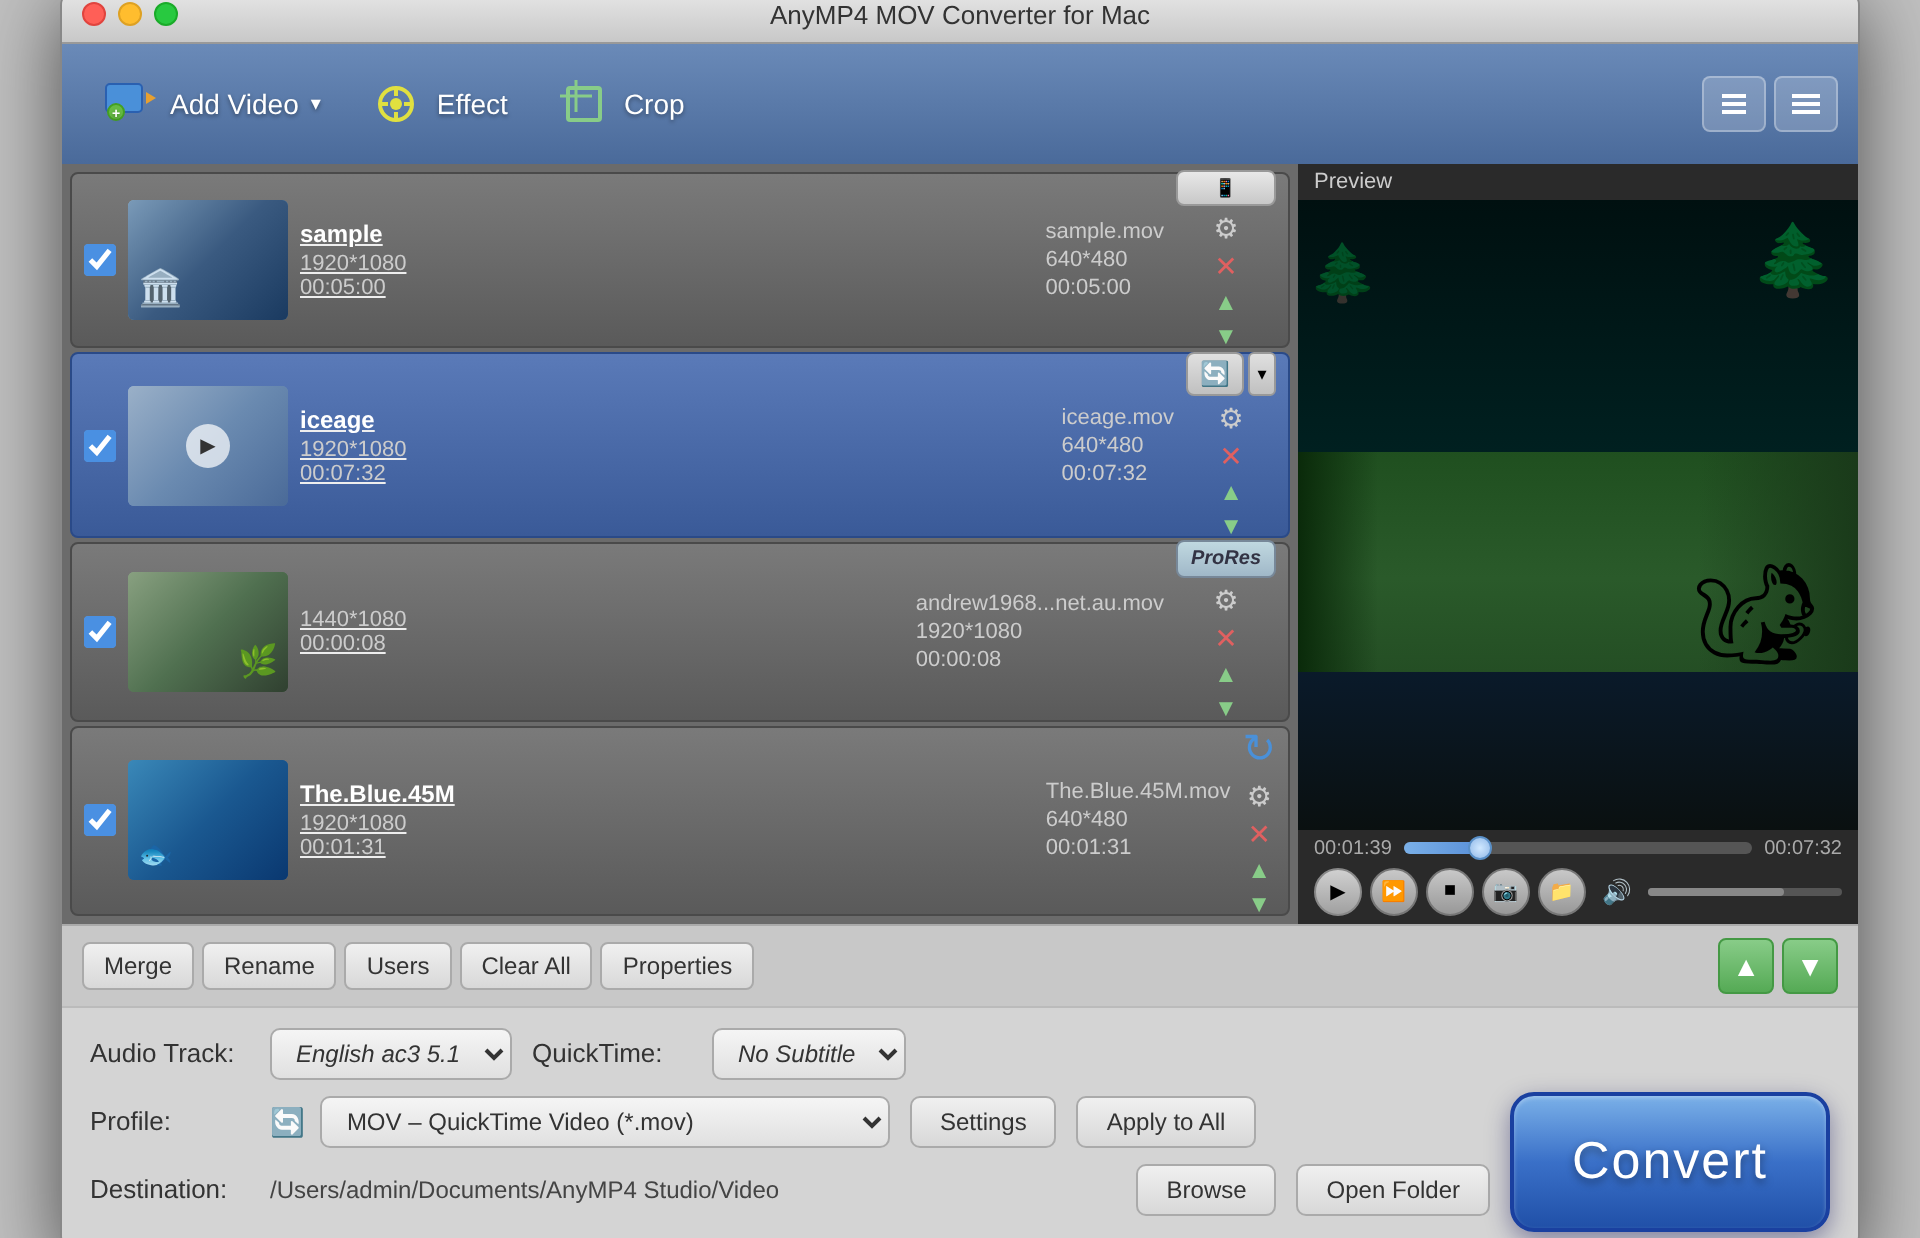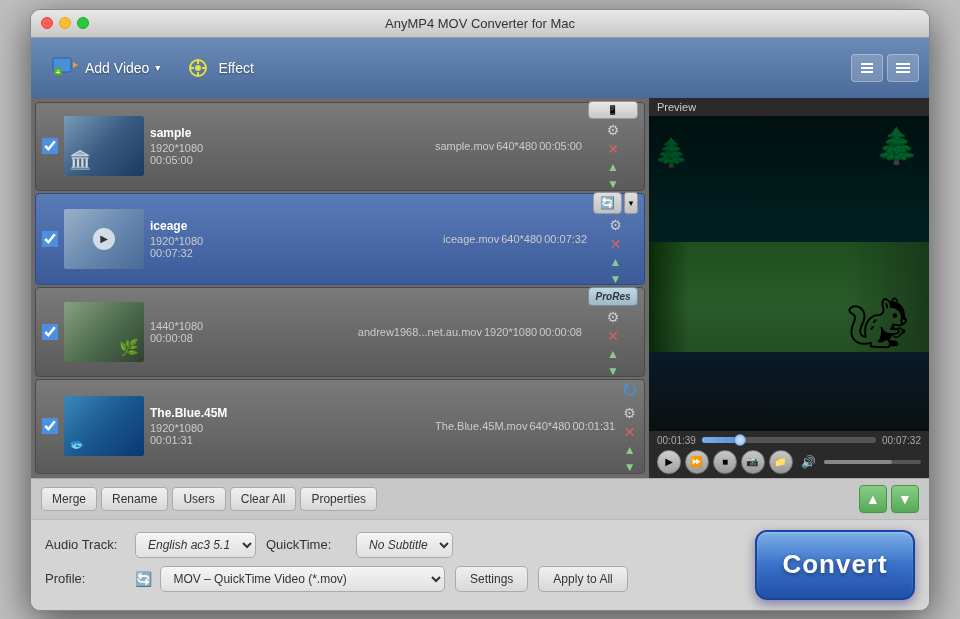--- a/index.html
+++ b/index.html
@@ -144,26 +144,27 @@
       border-radius: 50%;
       background: rgba(255,255,255,0.7);
       display: flex; align-items: center; justify-content: center;
       font-size: 10px;
       color: #333;
     }
     .file-info {
       flex: 1;
       color: #eee;
       font-size: 12px;
+      text-decoration: underline;
     }
     .file-name { font-weight: 600; color: #fff; margin-bottom: 2px; }
     .file-meta { color: #ccc; font-size: 11px; }
     .file-output {
       display: flex;
-      flex-direction: row;
+      flex-direction: column;
       gap: 2px;
       font-size: 11px;
       color: #ccc;
     }
     .file-actions {
       display: flex;
       flex-direction: column;
       align-items: center;
       gap: 3px;
       flex-shrink: 0;
@@ -371,28 +372,28 @@
       flex: 1;
     }
     .convert-btn {
       width: 160px;
       height: 70px;
       background: linear-gradient(to bottom, #7ab0e8, #3a70c8, #2050a8);
       border: 2px solid #1a40a0;
       border-radius: 12px;
       color: white;
       font-size: 26px;
-      font-weight: 700;
+      font-weight: 400;
       cursor: pointer;
       text-shadow: 0 2px 4px rgba(0,0,0,0.4);
       box-shadow: 0 4px 12px rgba(0,0,80,0.4), inset 0 1px 2px rgba(255,255,255,0.3);
       display: flex;
       align-items: center;
       justify-content: center;
-      margin-left: 22px;
+      margin-left: 10px;
       letter-spacing: 1px;
     }
     .bottom-main {
       display: flex;
       align-items: flex-end;
       gap: 0;
     }
     .bottom-fields { flex: 1; }
     .profile-row {
       display: flex;
@@ -433,20 +434,28 @@
       <svg class="toolbar-icon" viewBox="0 0 28 28">
         <circle cx="14" cy="14" r="8" fill="none" stroke="#e0e040" stroke-width="2"></circle>
         <line x1="14" y1="6" x2="14" y2="10" stroke="#e0e040" stroke-width="2"></line>
         <line x1="14" y1="18" x2="14" y2="22" stroke="#e0e040" stroke-width="2"></line>
         <line x1="6" y1="14" x2="10" y2="14" stroke="#e0e040" stroke-width="2"></line>
         <line x1="18" y1="14" x2="22" y2="14" stroke="#e0e040" stroke-width="2"></line>
         <circle cx="14" cy="14" r="3" fill="#e0e040"></circle>
       </svg>
       <span>Effect</span>
     </button>
+    <button class="toolbar-btn">
+      <svg class="toolbar-icon" viewBox="0 0 28 28">
+        <rect x="6" y="6" width="16" height="16" rx="1" fill="none" stroke="#88cc88" stroke-width="2"></rect>
+        <line x1="2" y1="10" x2="18" y2="10" stroke="#88cc88" stroke-width="1.5"></line>
+        <line x1="10" y1="2" x2="10" y2="18" stroke="#88cc88" stroke-width="1.5"></line>
+      </svg>
+      <span>Crop</span>
+    </button>
     <div class="toolbar-right">
       <div class="toolbar-icon-btn">
         <svg width="16" height="16" viewBox="0 0 16 16">
           <rect x="2" y="3" width="12" height="2" fill="white"></rect>
           <rect x="2" y="7" width="12" height="2" fill="white"></rect>
           <rect x="2" y="11" width="12" height="2" fill="white"></rect>
         </svg>
       </div>
       <div class="toolbar-icon-btn">
         <svg width="16" height="16" viewBox="0 0 16 16">
@@ -648,18 +657,24 @@
           <div class="profile-row" style="flex:1;max-width:310px;">
             <span class="profile-icon">🔄</span>
             <select class="profile-select">
               <option>MOV – QuickTime Video (*.mov)</option>
             </select>
           </div>
           <button class="action-btn">Settings</button>
           <button class="action-btn">Apply to All</button>
         </div>
 
+        <div class="bottom-row">
+          <span class="bottom-label">Destination:</span>
+          <span class="dest-path">/Users/admin/Documents/AnyMP4 Studio/Video</span>
+          <button class="action-btn">Browse</button>
+          <button class="action-btn">Open Folder</button>
+        </div>
       </div>
 
       <button class="convert-btn">Convert</button>
     </div>
   </div>
 </div>
 
 </body></html>

